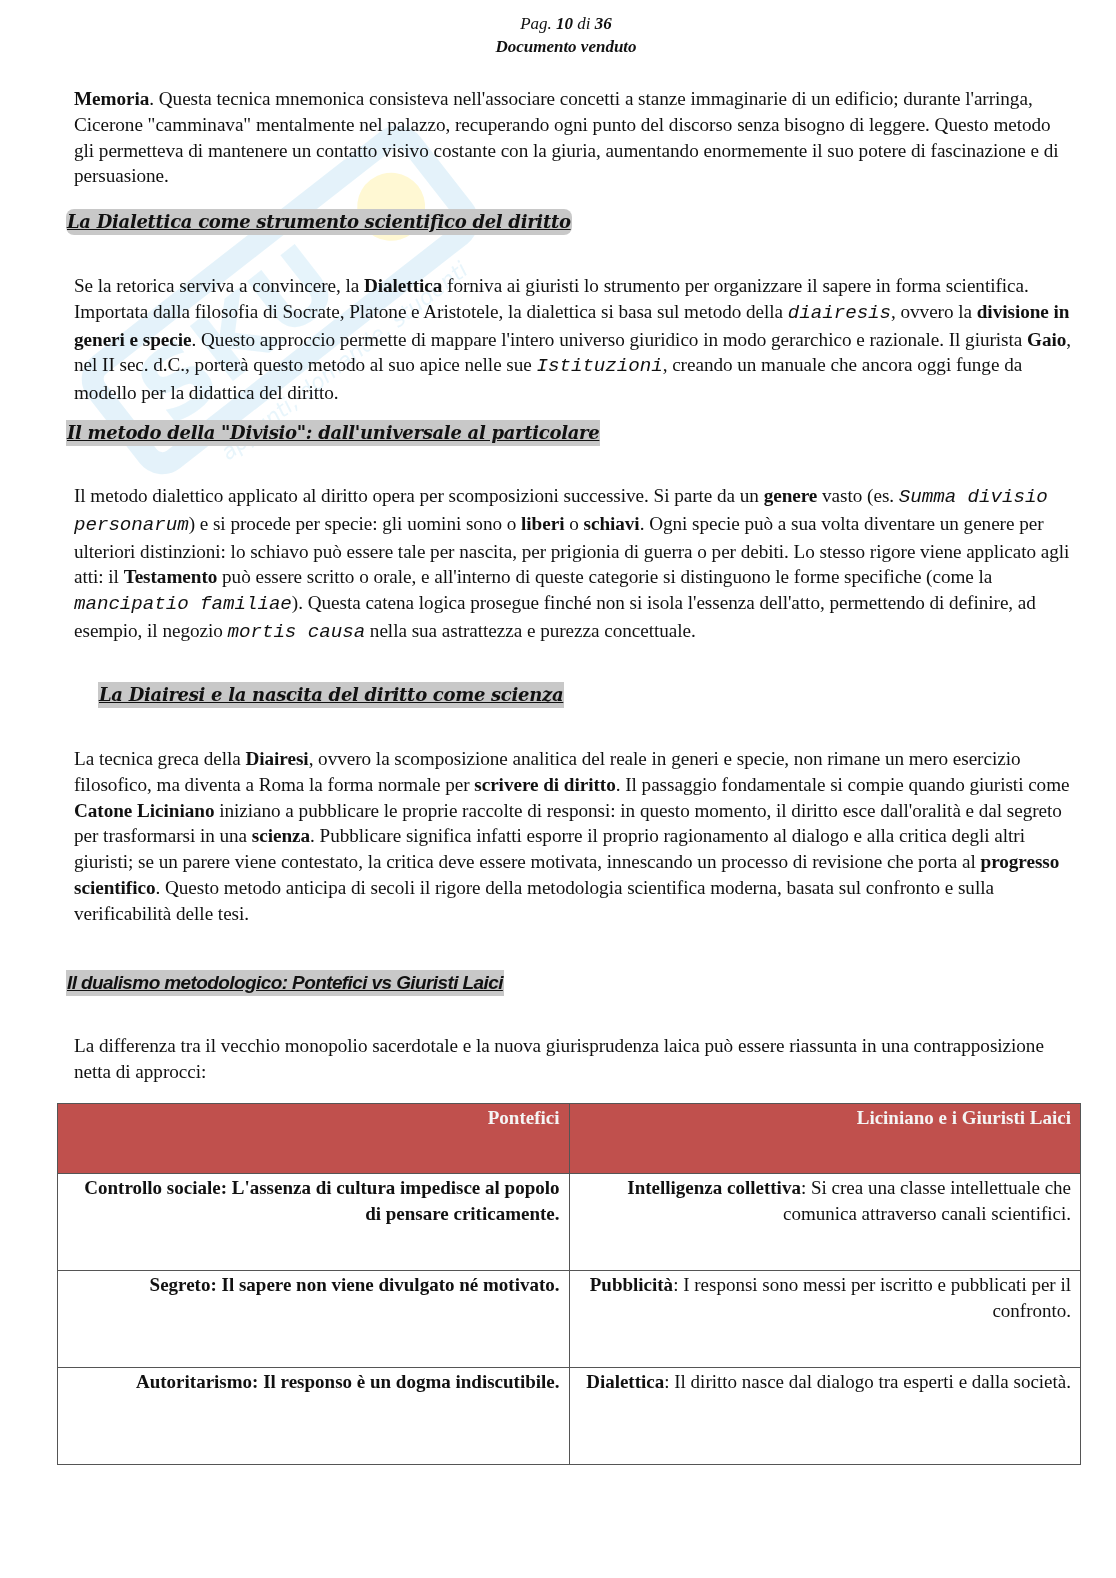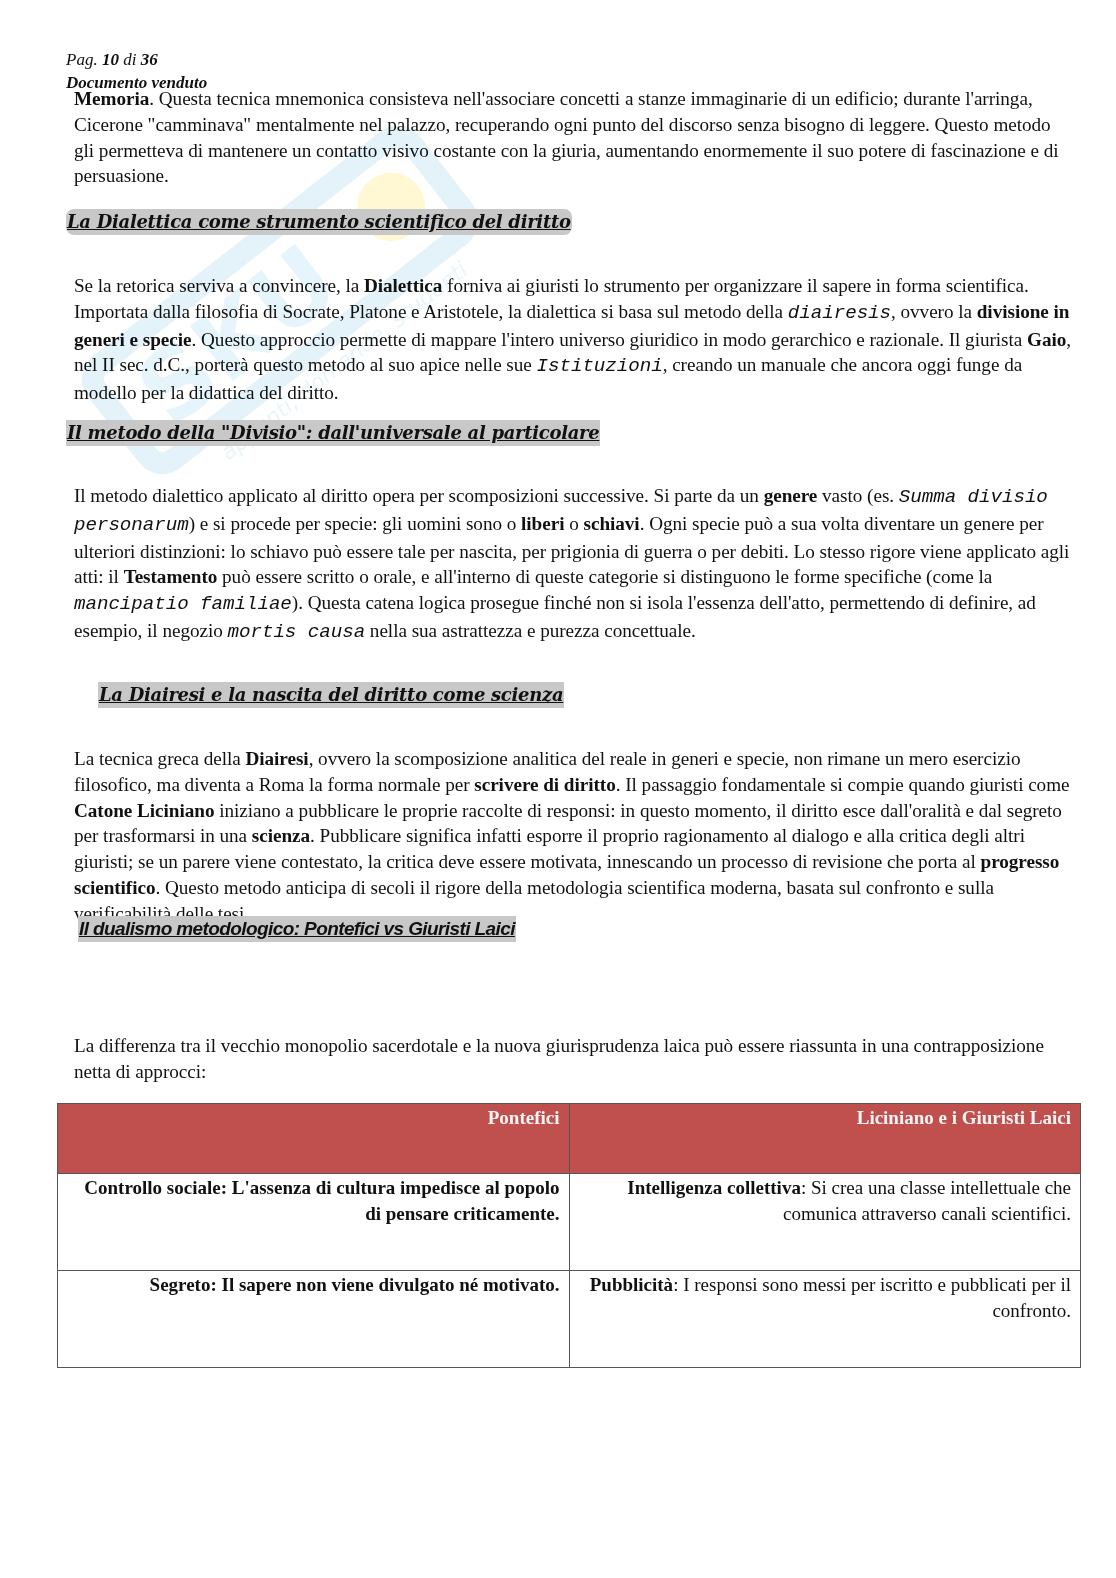--- a/index.html
+++ b/index.html
@@ -10,21 +10,21 @@
     }
     .watermark {
       position: absolute; left: 20px; top: 90px; width: 520px; height: 420px;
       pointer-events: none; z-index: 0; opacity: 0.55;
     }
     .page {
       position: absolute; left: 66px; top: 0; width: 1000px; z-index: 1;
     }
     .page-header {
       position: absolute; left: 0; top: 12px; width: 1000px;
-      text-align: left; font-style: italic; font-size: 17px; line-height: 23px; margin-top: 36px;
+      text-align: center; font-style: italic; font-size: 17px; line-height: 23px;
     }
     .page-header b { font-weight: bold; }
     .para {
       position: absolute; left: 0; width: 1000px; margin: 8px;
       font-size: 19.2px; line-height: 25.8px; letter-spacing: -0.05px;
     }
     .para b { font-weight: bold; }
     .para i { font-style: italic; font-family: Liberation Mono, monospace; }
     .heading {
       position: absolute; left: 0; margin: 0; padding: 0 1px;
@@ -78,35 +78,39 @@
 
   <h2 class="heading" style="top:209px;border-radius:8px;">La Dialettica come strumento scientifico del diritto</h2>
   <p class="para" style="top:265px;"><span>Se la retorica serviva a convincere, la </span><b>Dialettica</b><span> forniva ai giuristi lo strumento per organizzare il sapere in forma scientifica. Importata dalla filosofia di Socrate, Platone e Aristotele, la dialettica si basa sul metodo della </span><i>diairesis</i><span>, ovvero la </span><b>divisione in generi e specie</b><span>. Questo approccio permette di mappare l'intero universo giuridico in modo gerarchico e razionale. Il giurista </span><b>Gaio</b><span>, nel II sec. d.C., porterà questo metodo al suo apice nelle sue </span><i>Istituzioni</i><span>, creando un manuale che ancora oggi funge da modello per la didattica del diritto.</span></p>
 
   <h2 class="heading" style="top:420px;">Il metodo della "Divisio": dall'universale al particolare</h2>
   <p class="para" style="top:475px;"><span>Il metodo dialettico applicato al diritto opera per scomposizioni successive. Si parte da un </span><b>genere</b><span> vasto (es. </span><i>Summa divisio personarum</i><span>) e si procede per specie: gli uomini sono o </span><b>liberi</b><span> o </span><b>schiavi</b><span>. Ogni specie può a sua volta diventare un genere per ulteriori distinzioni: lo schiavo può essere tale per nascita, per prigionia di guerra o per debiti. Lo stesso rigore viene applicato agli atti: il </span><b>Testamento</b><span> può essere scritto o orale, e all'interno di queste categorie si distinguono le forme specifiche (come la </span><i>mancipatio familiae</i><span>). Questa catena logica prosegue finché non si isola l'essenza dell'atto, permettendo di definire, ad esempio, il negozio </span><i>mortis causa</i><span> nella sua astrattezza e purezza concettuale.</span></p>
 
   <h2 class="heading" style="top:682px;margin-left:32px;">La Diairesi e la nascita del diritto come scienza</h2>
   <p class="para" style="top:738px;"><span>La tecnica greca della </span><b>Diairesi</b><span>, ovvero la scomposizione analitica del reale in generi e specie, non rimane un mero esercizio filosofico, ma diventa a Roma la forma normale per </span><b>scrivere di diritto</b><span>. Il passaggio fondamentale si compie quando giuristi come </span><b>Catone Liciniano</b><span> iniziano a pubblicare le proprie raccolte di responsi: in questo momento, il diritto esce dall'oralità e dal segreto per trasformarsi in una </span><b>scienza</b><span>. Pubblicare significa infatti esporre il proprio ragionamento al dialogo e alla critica degli altri giuristi; se un parere viene contestato, la critica deve essere motivata, innescando un processo di revisione che porta al </span><b>progresso scientifico</b><span>. Questo metodo anticipa di secoli il rigore della metodologia scientifica moderna, basata sul confronto e sulla verificabilità delle tesi.</span></p>
 
-  <h2 class="heading condensed" style="top:916px;margin-left:12px;">Il dualismo metodologico: Pontefici vs Giuristi Laici</h2>
+  <h2 class="heading condensed" style="top:970px;">Il dualismo metodologico: Pontefici vs Giuristi Laici</h2>
   <p class="para" style="top:1025px;">La differenza tra il vecchio monopolio sacerdotale e la nuova giurisprudenza laica può essere riassunta in una contrapposizione netta di approcci:</p>
 
   <table class="compare-table">
     <thead>
       <tr>
         <th>Pontefici</th>
         <th>Liciniano e i Giuristi Laici</th>
       </tr>
     </thead>
     <tbody>
       <tr>
         <td class="cell-bold">Controllo sociale: L'assenza di cultura impedisce al popolo di pensare criticamente.</td>
         <td><b>Intelligenza collettiva</b><span>: Si crea una classe intellettuale che comunica attraverso canali scientifici.</span></td>
       </tr>
       <tr>
         <td class="cell-bold">Segreto: Il sapere non viene divulgato né motivato.</td>
         <td><b>Pubblicità</b><span>: I responsi sono messi per iscritto e pubblicati per il confronto.</span></td>
       </tr>
+      <tr>
+        <td class="cell-bold">Autoritarismo: Il responso è un dogma indiscutibile.</td>
+        <td><b>Dialettica</b><span>: Il diritto nasce dal dialogo tra esperti e dalla società.</span></td>
+      </tr>
     </tbody>
   </table>
 
 </div>
 
 </body></html>

